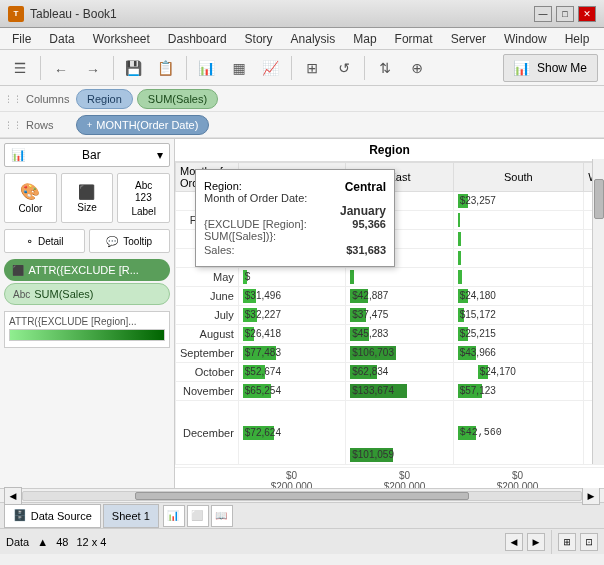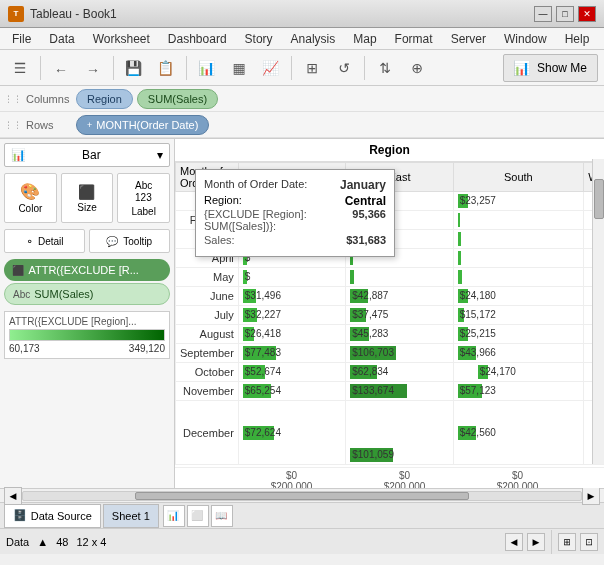--- a/index.html
+++ b/index.html
@@ -213,24 +213,20 @@
         <span>ATTR({EXCLUDE [R...</span>
       </div>
       <div class="mark-pill mark-pill-light">
         <span style="font-size:10px; color:#555;">Abc</span>
         <span>SUM(Sales)</span>
       </div>
     </div>
     <div id="legend-area">
       <div id="legend-title">ATTR({EXCLUDE [Region]...</div>
       <div id="legend-bar"></div>
-      <div id="legend-labels">
-        <span>60,173</span>
-        <span>349,120</span>
-      </div>
     </div>
   </div>
 
   <div id="chart-area">
     <div id="chart-header">Region</div>
 
     <div class="chart-scroll-area" style="height: calc(100% - 44px); overflow:hidden;">
       <table id="chart-table">
         <thead>
           <tr>
@@ -492,21 +488,21 @@
           <span class="bar-val">$72,624</span>
         </div>
       </td>
       <td class="bar-cell">
         <div class="bar-wrap" style="width:85px;margin-top:45px;">
           <div class="bar" style="width:50.529500000000006%; background: hsl(120, 50%, 39.21064390467461%);"></div>
           <span class="bar-val">$101,059</span>
         </div>
       </td>
       <td class="bar-cell">
-        <div class="bar-wrap" style="width:85px;">
+        <div class="bar-wrap" style="width:85px;font-family:Liberation Mono, monospace;">
           <div class="bar" style="width:21.279999999999998%; background: hsl(120, 50%, 45.561869844179654%);"></div>
           <span class="bar-val">$42,560</span>
         </div>
       </td>
       <td></td>
     </tr>
           </tbody>
       </table>
     </div>
 
@@ -522,27 +518,27 @@
 
       </div>
       <div class="axis-col">
         <div class="axis-label">$0</div>
         <div class="axis-label">$200,000</div>
 
       </div>
     </div>
 
     <div id="tooltip">
+      <div style="clear:both; margin-top:2px;">
+        <span>Region:</span>
+        <span id="tooltip-region">Central</span>
+      </div>
       <div id="tooltip-title">
         <span>Month of Order Date:</span>
         <span id="tooltip-month">January</span>
-      </div>
-      <div style="clear:both; margin-top:2px;">
-        <span>Region:</span>
-        <span id="tooltip-region">Central</span>
       </div>
       <div class="tooltip-row">
         <span class="tooltip-label">{EXCLUDE [Region]: SUM([Sales])}:</span>
         <span class="tooltip-value">95,366</span>
       </div>
       <div class="tooltip-row">
         <span class="tooltip-label">Sales:</span>
         <span class="tooltip-value">$31,683</span>
       </div>
     </div>

